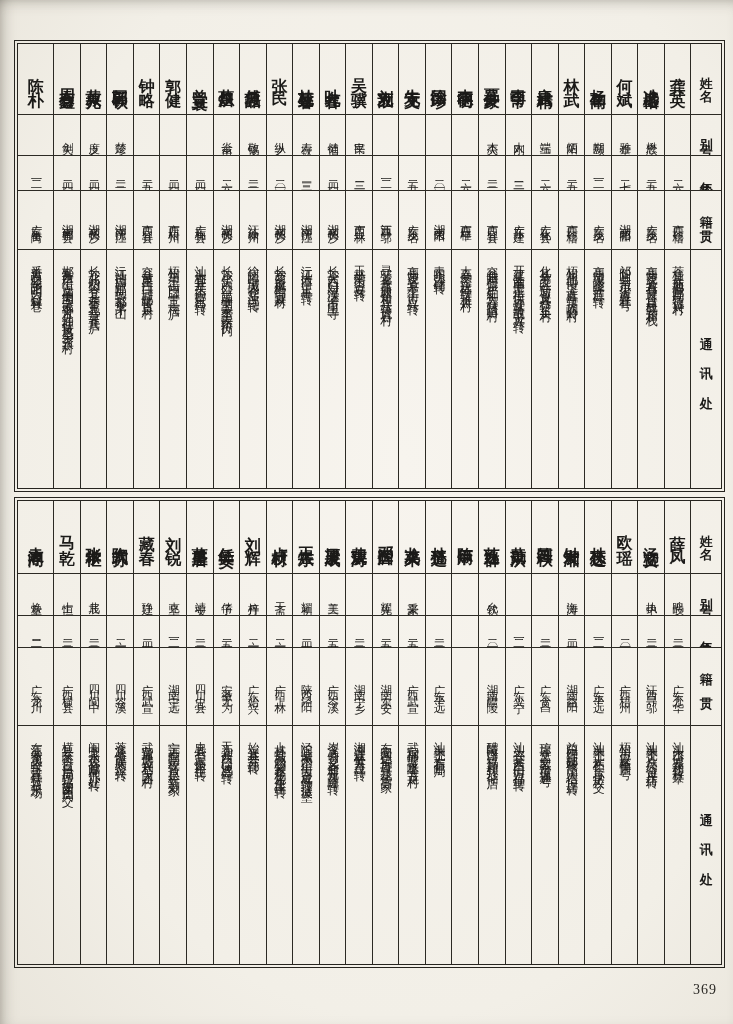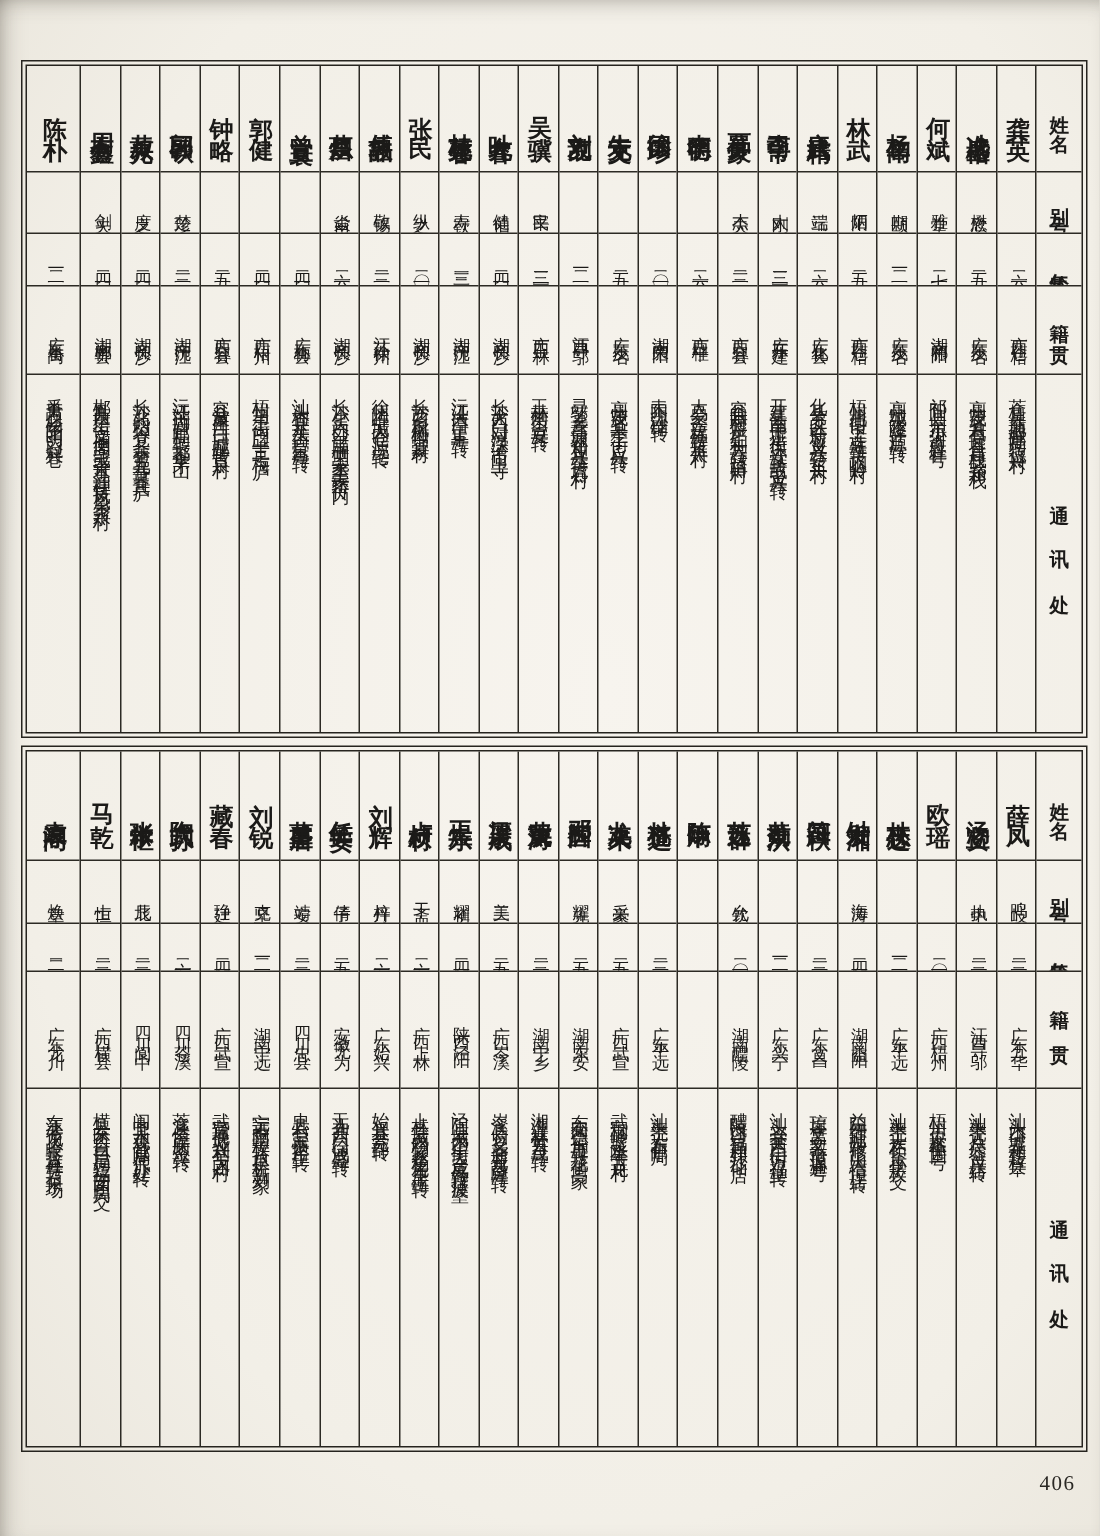--- a/index.html
+++ b/index.html
@@ -1003,14 +1003,14 @@
         </div>
     <div class="cell r-native native">
           <span class="vtxt">广东五华</span>
         </div>
     <div class="cell r-addr addr">
           <span class="vtxt">汕头水口墟泰和转梓皋</span>
         </div>
   </div>
 </div>
 
-  <div class="pagenum">406</div>
+  <div class="pagenum">369</div>
 </div>
 
 </body></html>

